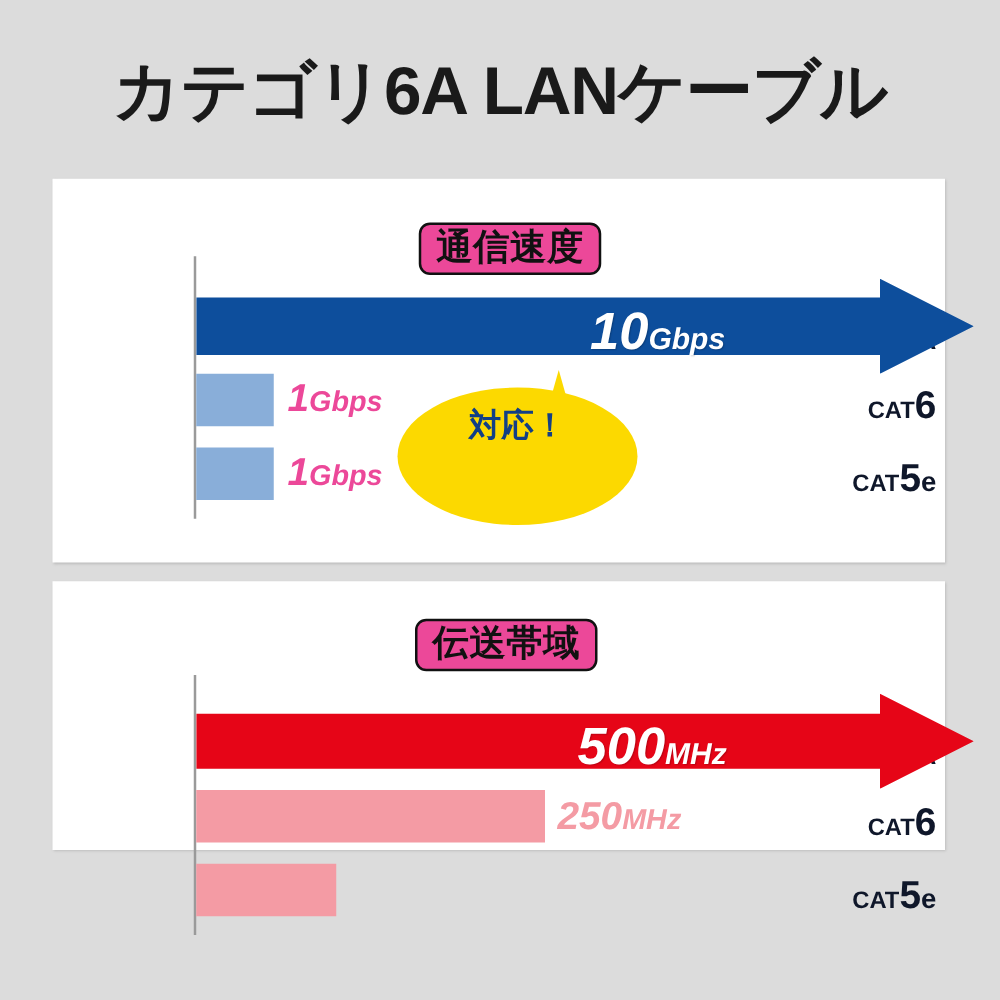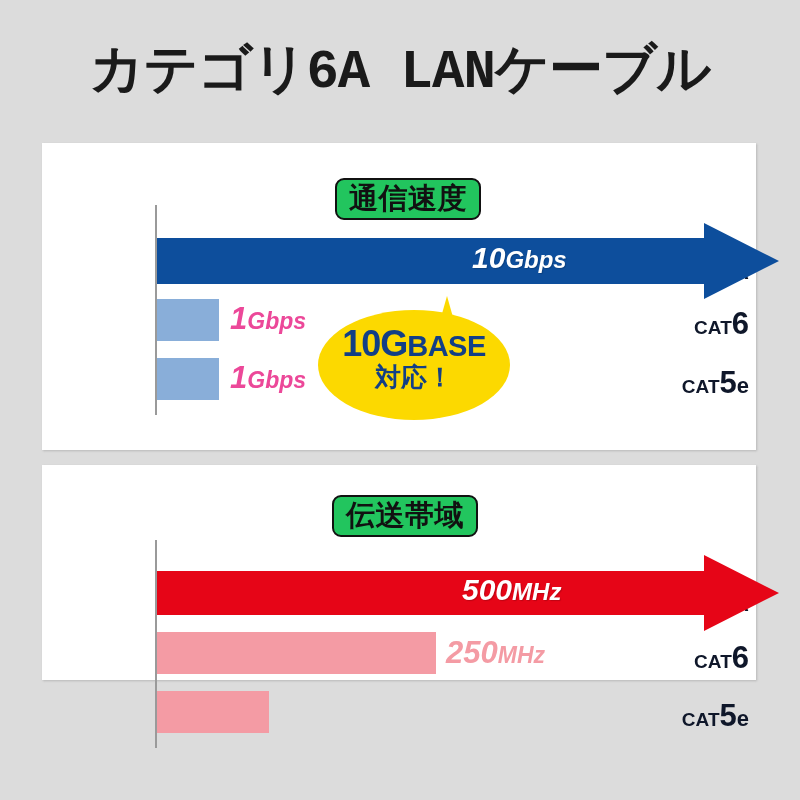--- a/index.html
+++ b/index.html
@@ -22,40 +22,39 @@
     position: absolute;
     left: 0; top: 42px;
     width: 800px;
     text-align: center;
     font-size: 54px;
     font-weight: bold;
     color: #1a1a1a;
     letter-spacing: -1px;
     line-height: 62px;
     white-space: nowrap;
-    font-family: Liberation Mono, monospace;
   }
 
   
   .card {
     position: absolute;
     left: 42px;
     width: 714px;
     background: #ffffff;
     box-shadow: 1px 1px 2px rgba(120,120,120,0.35);
   }
   #card-speed     { top: 143px; height: 307px; }
   #card-bandwidth { top: 465px; height: 215px; }
 
   
   .badge {
     position: absolute;
     border: 2.5px solid #111;
     border-radius: 9px;
-    background: #22c55e;
+    background: #ec4899;
     font-size: 29px;
     font-weight: bold;
     color: #111;
     text-align: center;
     line-height: 34px;
     padding: 1px 12px 3px 12px;
     white-space: nowrap;
     letter-spacing: 0.5px;
   }
   #badge-speed     { left: 293px; top: 35px; }
@@ -117,21 +116,21 @@
   }
   .arrow-wrap svg { display: block; }
   .arrow-label {
     position: absolute;
     color: #ffffff;
     font-style: italic;
     font-weight: bold;
     white-space: nowrap;
     text-shadow: 1px 1px 1px rgba(0,0,0,0.18);
   }
-  .arrow-label .big   { font-size: 30px; }
+  .arrow-label .big   { font-size: 42px; }
   .arrow-label .small { font-size: 24px; }
 
   
   .bubble {
     position: absolute;
     left: 276px;
     top: 153px;
     width: 192px;
     height: 124px;
   }
@@ -201,23 +200,20 @@
     </div>
     <div class="bar bar-blue" style="top:215px; width:62px; height:42px;"></div>
     <div class="bar-value val-blue" style="left:188px; top:217px;">
       <span class="big">1</span><span class="small">Gbps</span>
     </div>
 
     <div class="bubble">
       <div class="tail"></div>
       <div class="oval"></div>
       <div class="bubble-text">
-        <span class="l1">
-          <span class="big">10G</span><span class="small">BASE</span>
-        </span>
         <span class="l2">対応！</span>
       </div>
     </div>
   </div>
 </div>
 
 <div class="card" id="card-bandwidth">
 
   <div class="badge" id="badge-bandwidth">伝送帯域</div>
 

